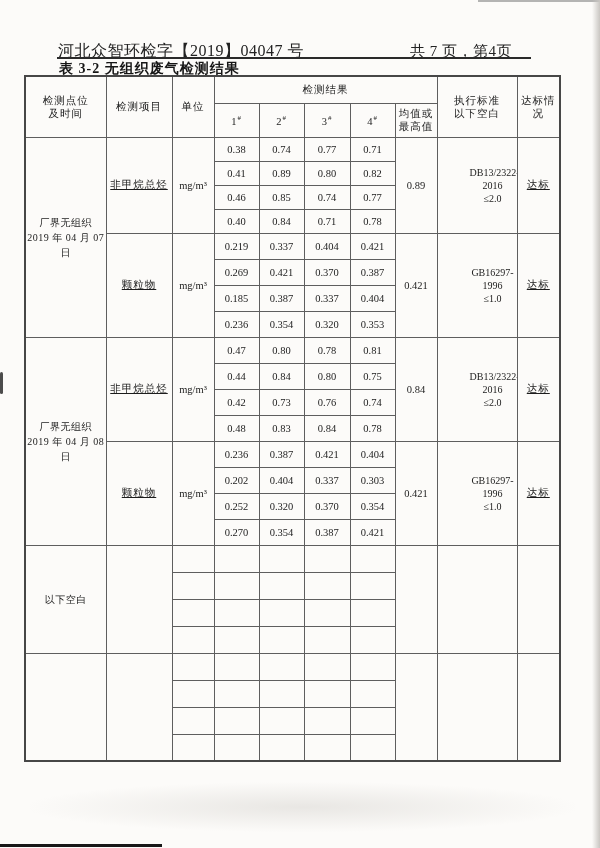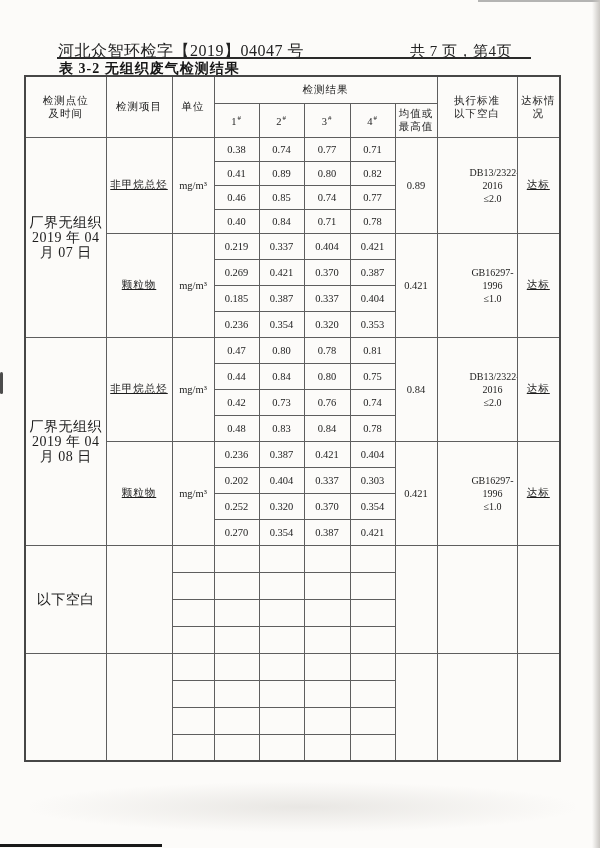--- a/index.html
+++ b/index.html
@@ -21,21 +21,21 @@
   .header-rule{ position:absolute; left:57px; top:57px; width:474px; height:2px; background:#2a2a2a; }
   .table-title{ position:absolute; left:59px; top:60px; font-size:14px; font-weight:bold; color:#161616; letter-spacing:1px; }
 
   
   table.report { position:absolute; left:24px; top:75px; width:535px;
                  border-collapse:collapse; table-layout:fixed; border:2px solid #474747; }
   td { border:1px solid #5e5e5e; text-align:center; vertical-align:middle;
        font-size:10.5px; color:#1c1c1c; padding:0 1px; overflow:hidden; }
   td.th { letter-spacing:1px; line-height:13px;margin-left:24px; }
   td.v  { font-size:10.5px; }
-  td.pt { font-size:14px; line-height:15px; letter-spacing:.5px; }
+  td.pt { font-size:10px; line-height:15px; letter-spacing:.5px; }
   td.it { letter-spacing:1px;text-decoration:underline; }
   td.std{ font-size:10px; line-height:13px;padding-left:32px; }
   sup   { font-size:7px; }
   tr.rh1 { height:27px; }
   tr.rh2 { height:34px; }
   tr.rb1 { height:24px; }
   tr.rb  { height:26px; }
   tr.rb5 { height:27px;margin-left:32px; }
 </style>
 </head>

